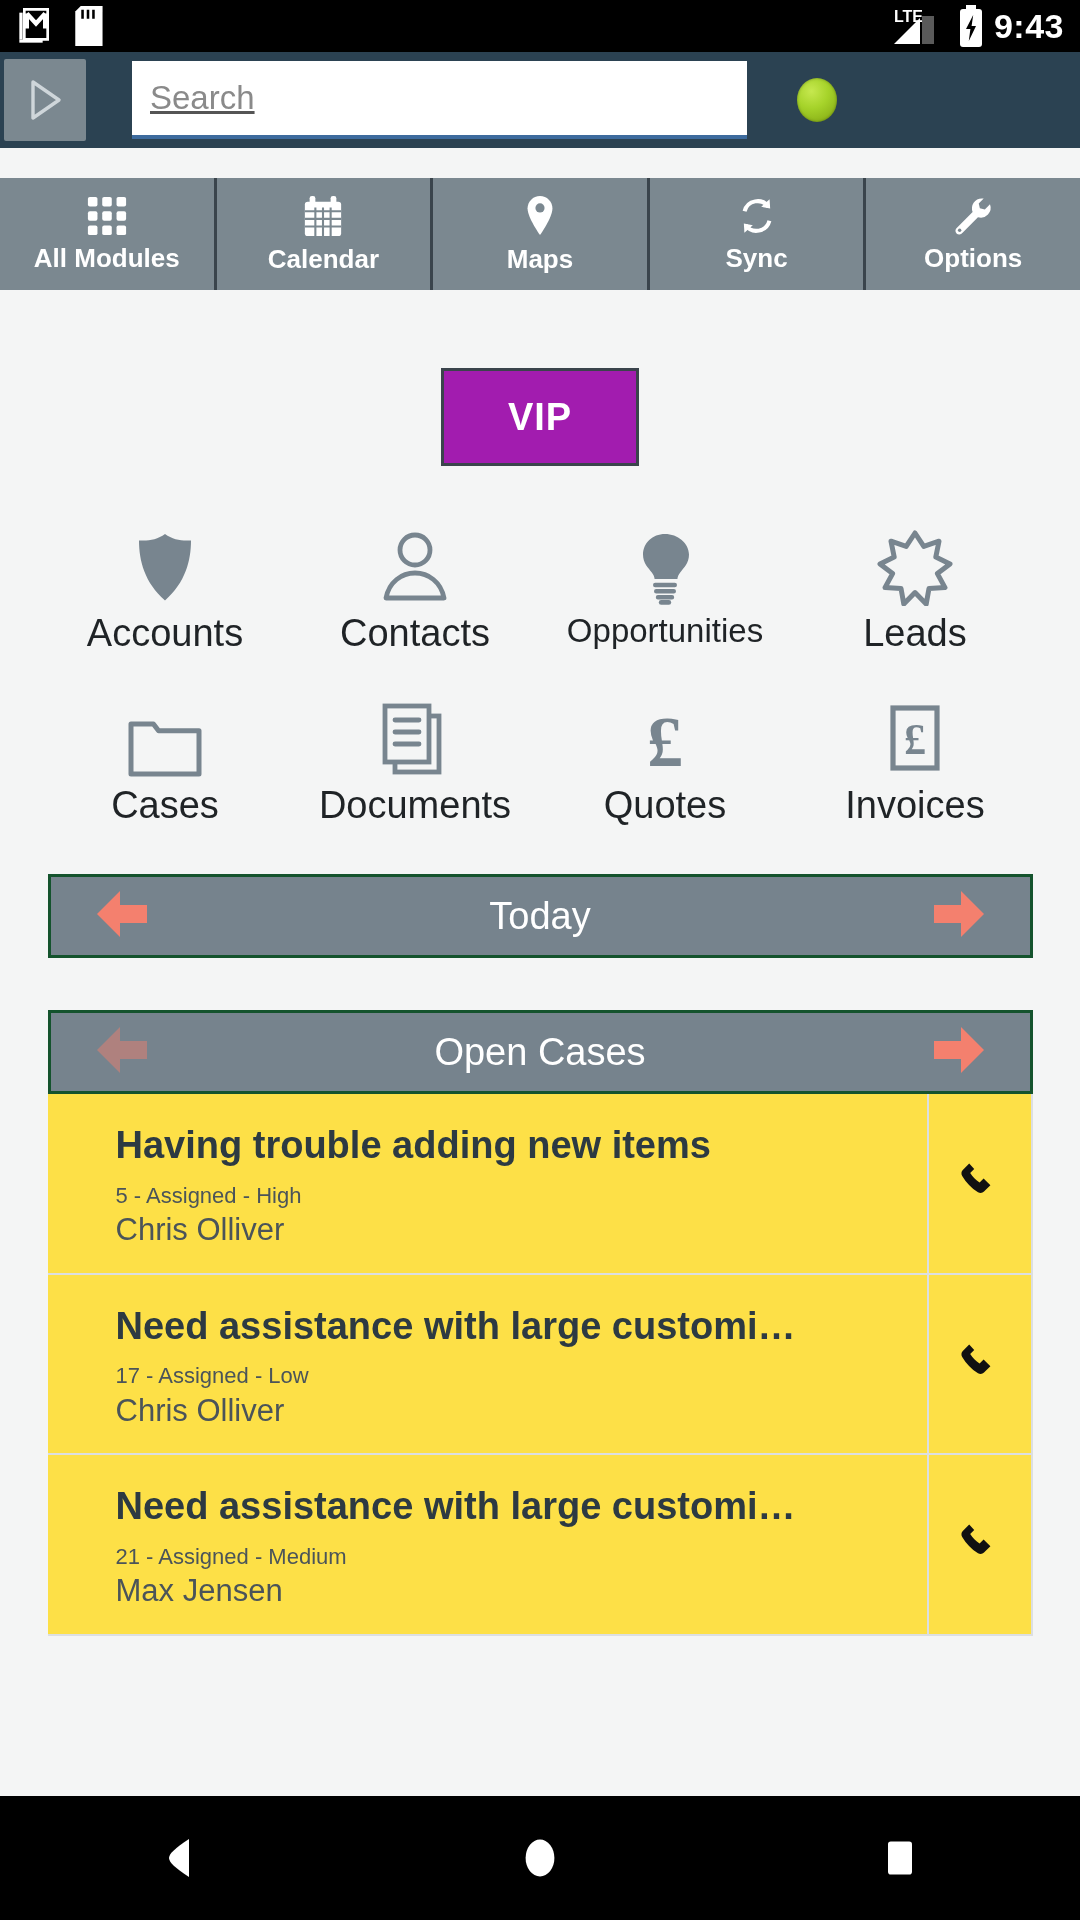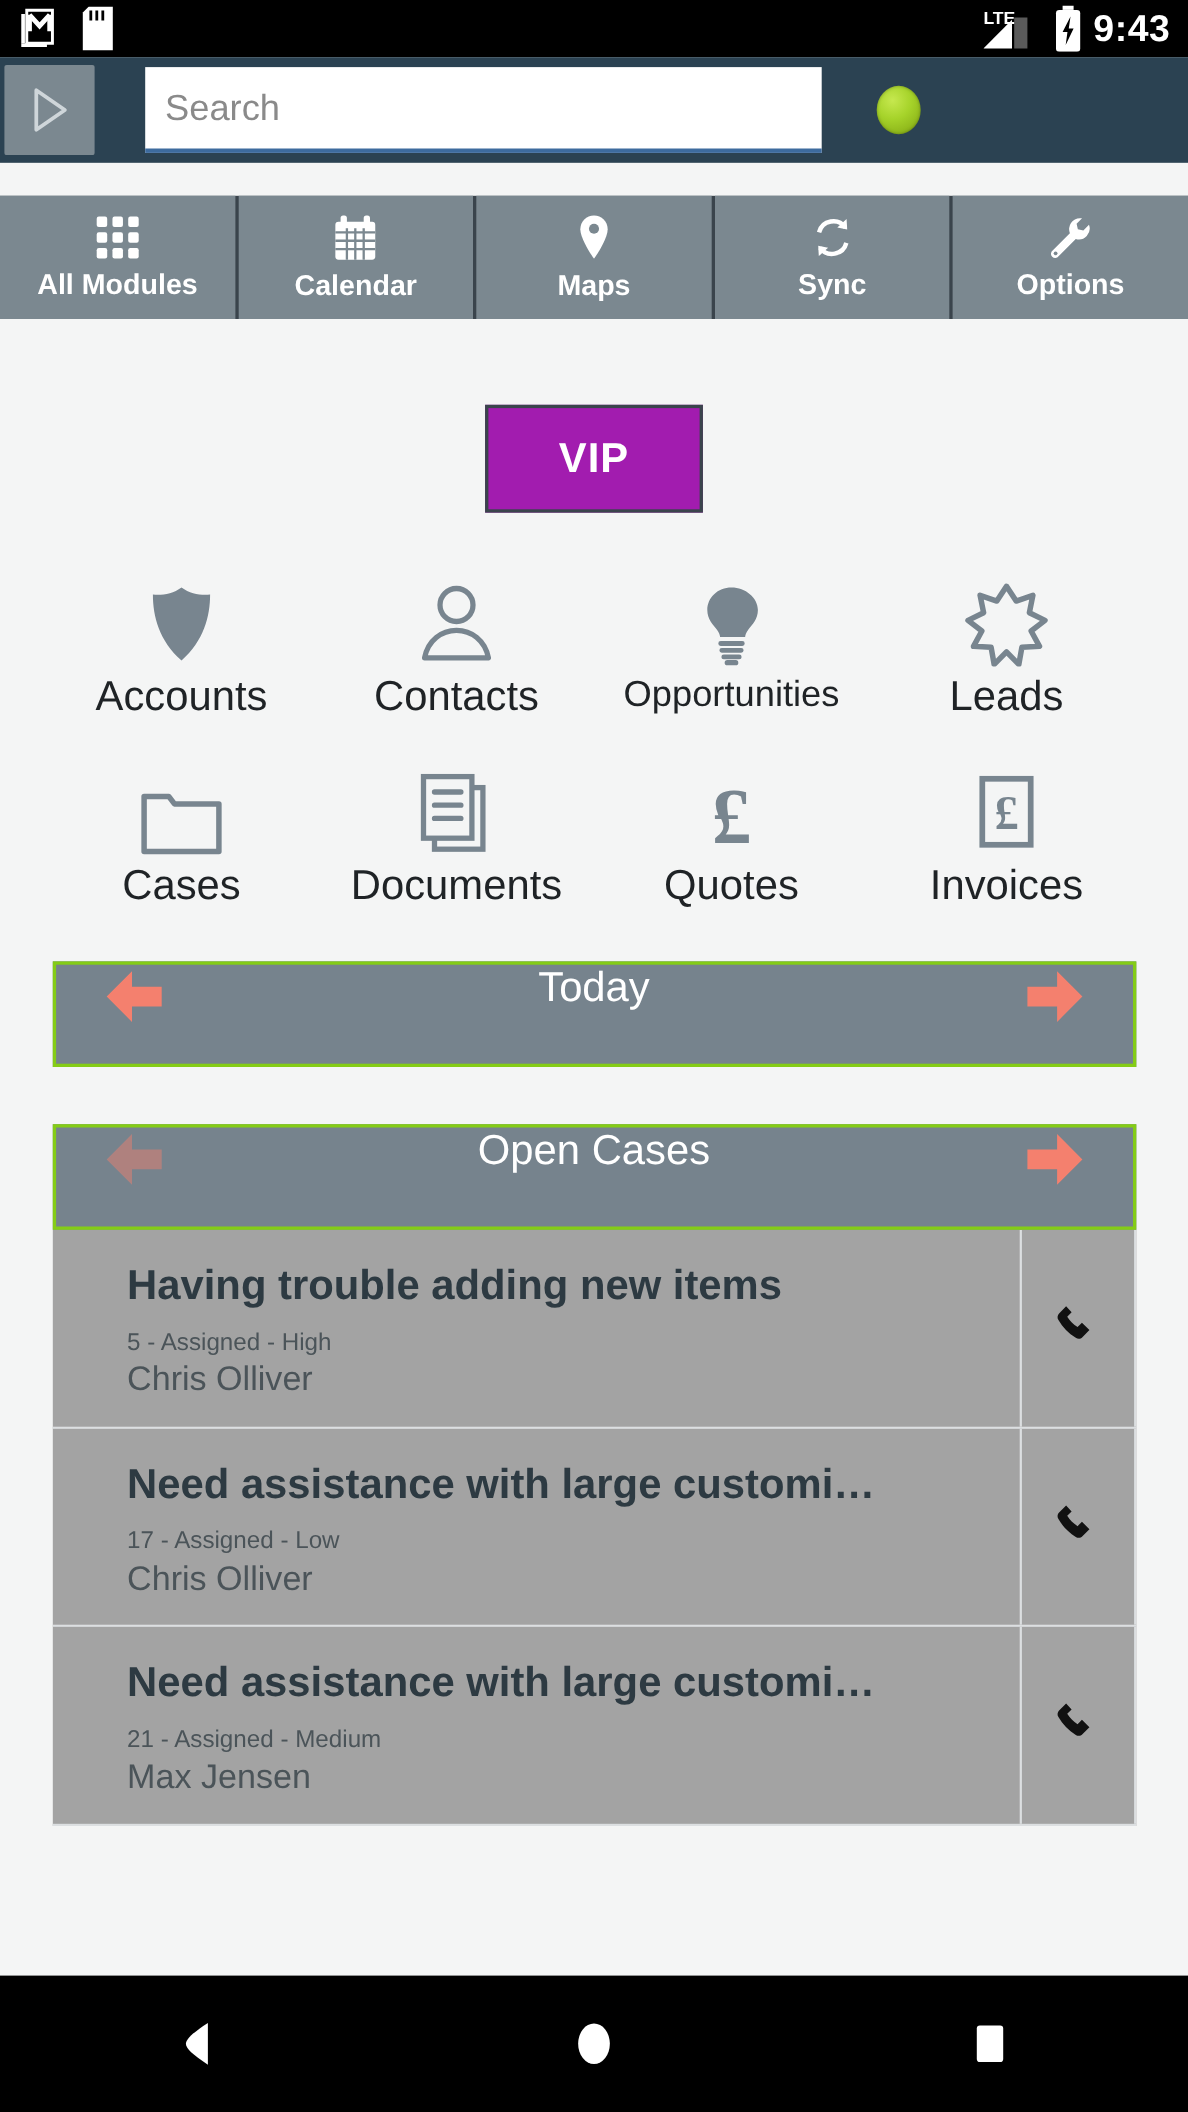--- a/index.html
+++ b/index.html
@@ -30,20 +30,21 @@
     width:82px; height:82px; background:#7b8890; margin-left:4px;
     display:flex; align-items:center; justify-content:center;
     border-radius:2px;
   }
   .search-wrap { margin-left:46px; }
   .search-input {
     width:615px; height:78px; background:#fff; border:none; outline:none;
     border-bottom:4px solid #3d6b9e;
     font-size:33px; color:#555; padding:0 18px;
     font-family:"Liberation Sans", sans-serif;
+    text-decoration:underline;
   }
   .search-input::placeholder { color:#8a8a8a; }
   .status-dot {
     width:40px; height:44px; margin-left:50px; border-radius:50%;
     background:radial-gradient(circle at 36% 30%, #c6e84f 0%, #a6d32a 42%, #7ea310 100%);
     box-shadow:0 0 3px rgba(0,0,0,.35) inset;
   }
 
   
   .navtabs {
@@ -72,36 +73,36 @@
   .modcell {
     flex:1; display:flex; flex-direction:column; align-items:center; gap:8px;
     padding-top:18px;
   }
   .modcell .micon { height:80px; display:flex; align-items:flex-end; justify-content:center; }
   .modcell .mlbl { font-size:38px; color:#1f2326; line-height:1; }
   .modcell.small .mlbl { font-size:33px; }
 
   
   .secbar {
-    margin:50px auto 0; width:985px; height:96px;
-    background:#76838d; border:3px solid #84cc16;
-    display:flex; align-items:flex-start; position:relative;
+    margin:50px auto 0; width:985px; height:84px;
+    background:#76838d; border:3px solid #14532d;
+    display:flex; align-items:center; position:relative;
   }
   .secbar .title {
     flex:1; text-align:center; color:#fff; font-size:38px;
   }
   .arrow-l { position:absolute; left:42px; }
   .arrow-r { position:absolute; right:42px; }
   .arrow.dim { opacity:.45; }
 
   
   .caselist { width:985px; margin:0 auto; background:#f4f5f5; }
   .caserow {
     display:flex; border-bottom:2px solid #dcdfe1;
-    background:#a3a3a3; min-height:175px;
+    background:#fde047; min-height:175px;
   }
   .case-main { flex:1; padding:30px 0 22px 68px; border-right:2px solid #dcdfe1; }
   .case-title {
     font-size:38px; font-weight:bold; color:#2d3a42; line-height:1.15;
     white-space:nowrap; overflow:hidden; text-overflow:ellipsis; max-width:690px;
   }
   .case-meta { font-size:22px; color:#4b5459; margin-top:14px; line-height:1.3; }
   .case-name { font-size:31px; color:#4b5459; line-height:1.3; }
   .case-call {
     width:104px; display:flex; align-items:center; justify-content:center;

